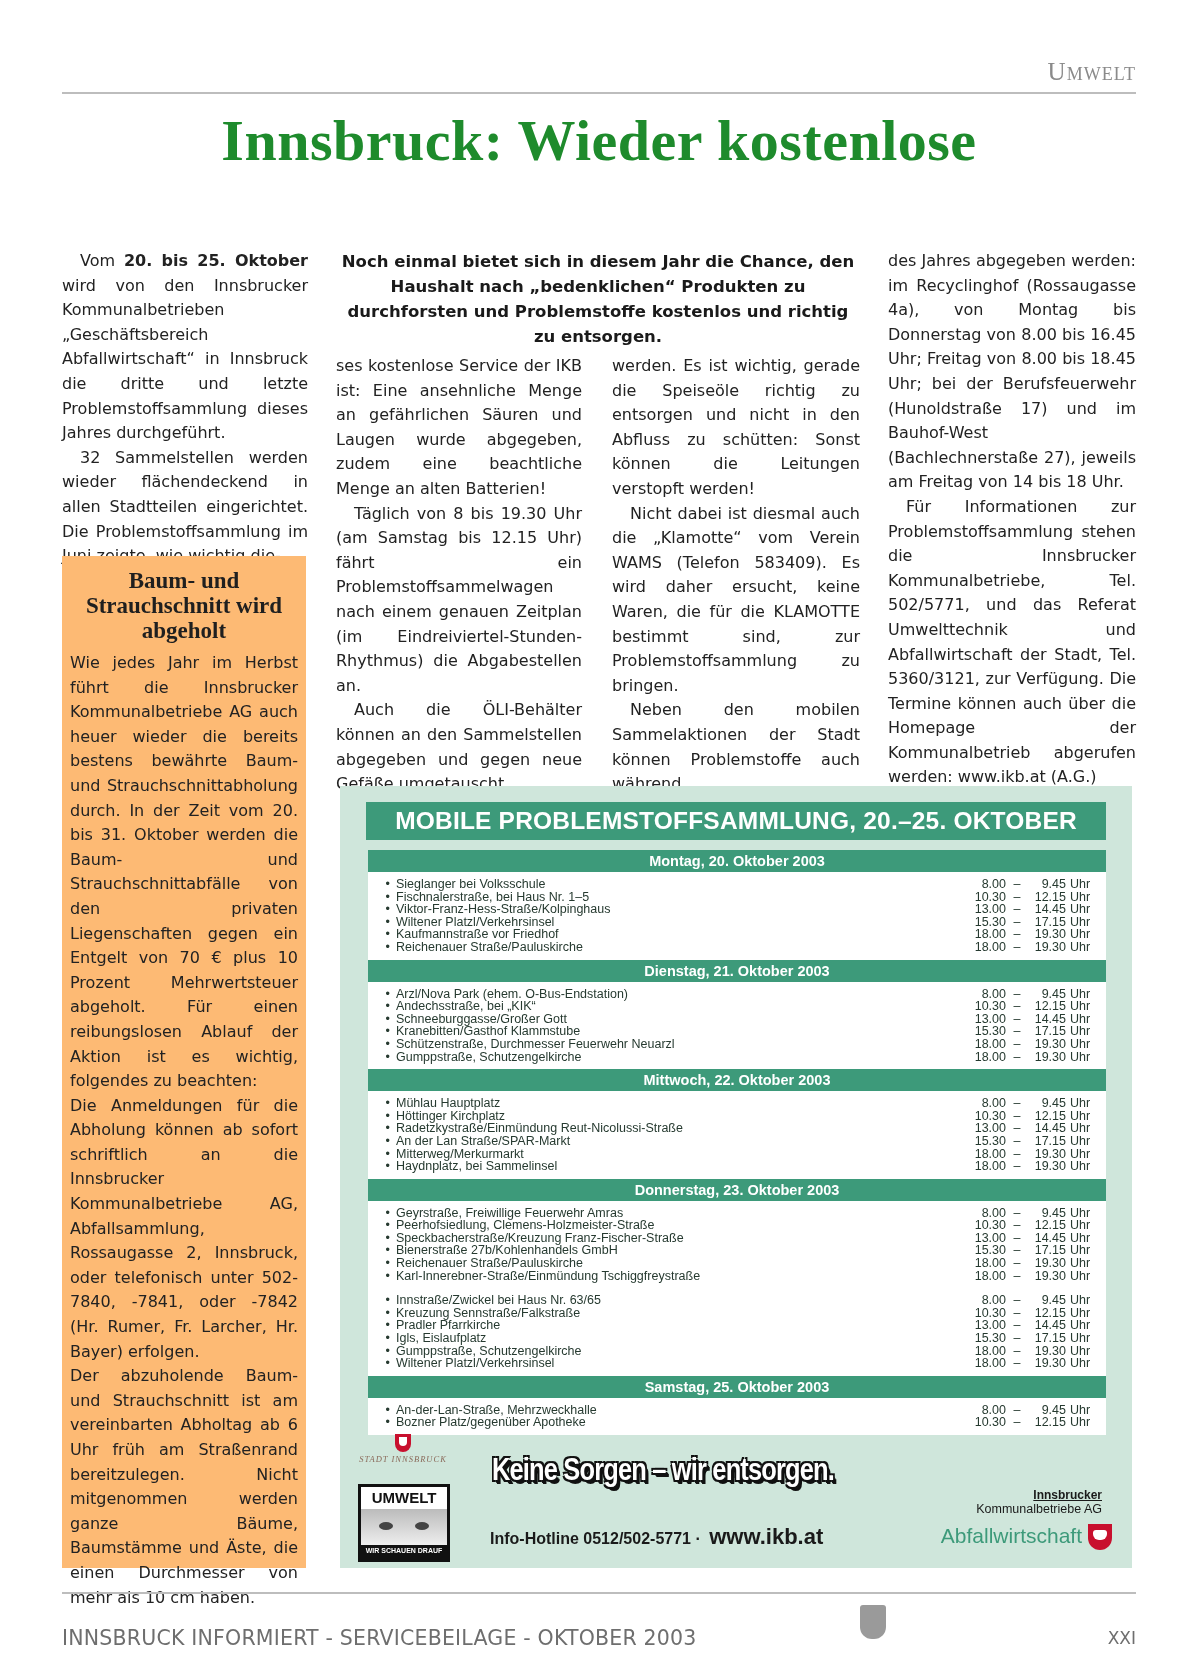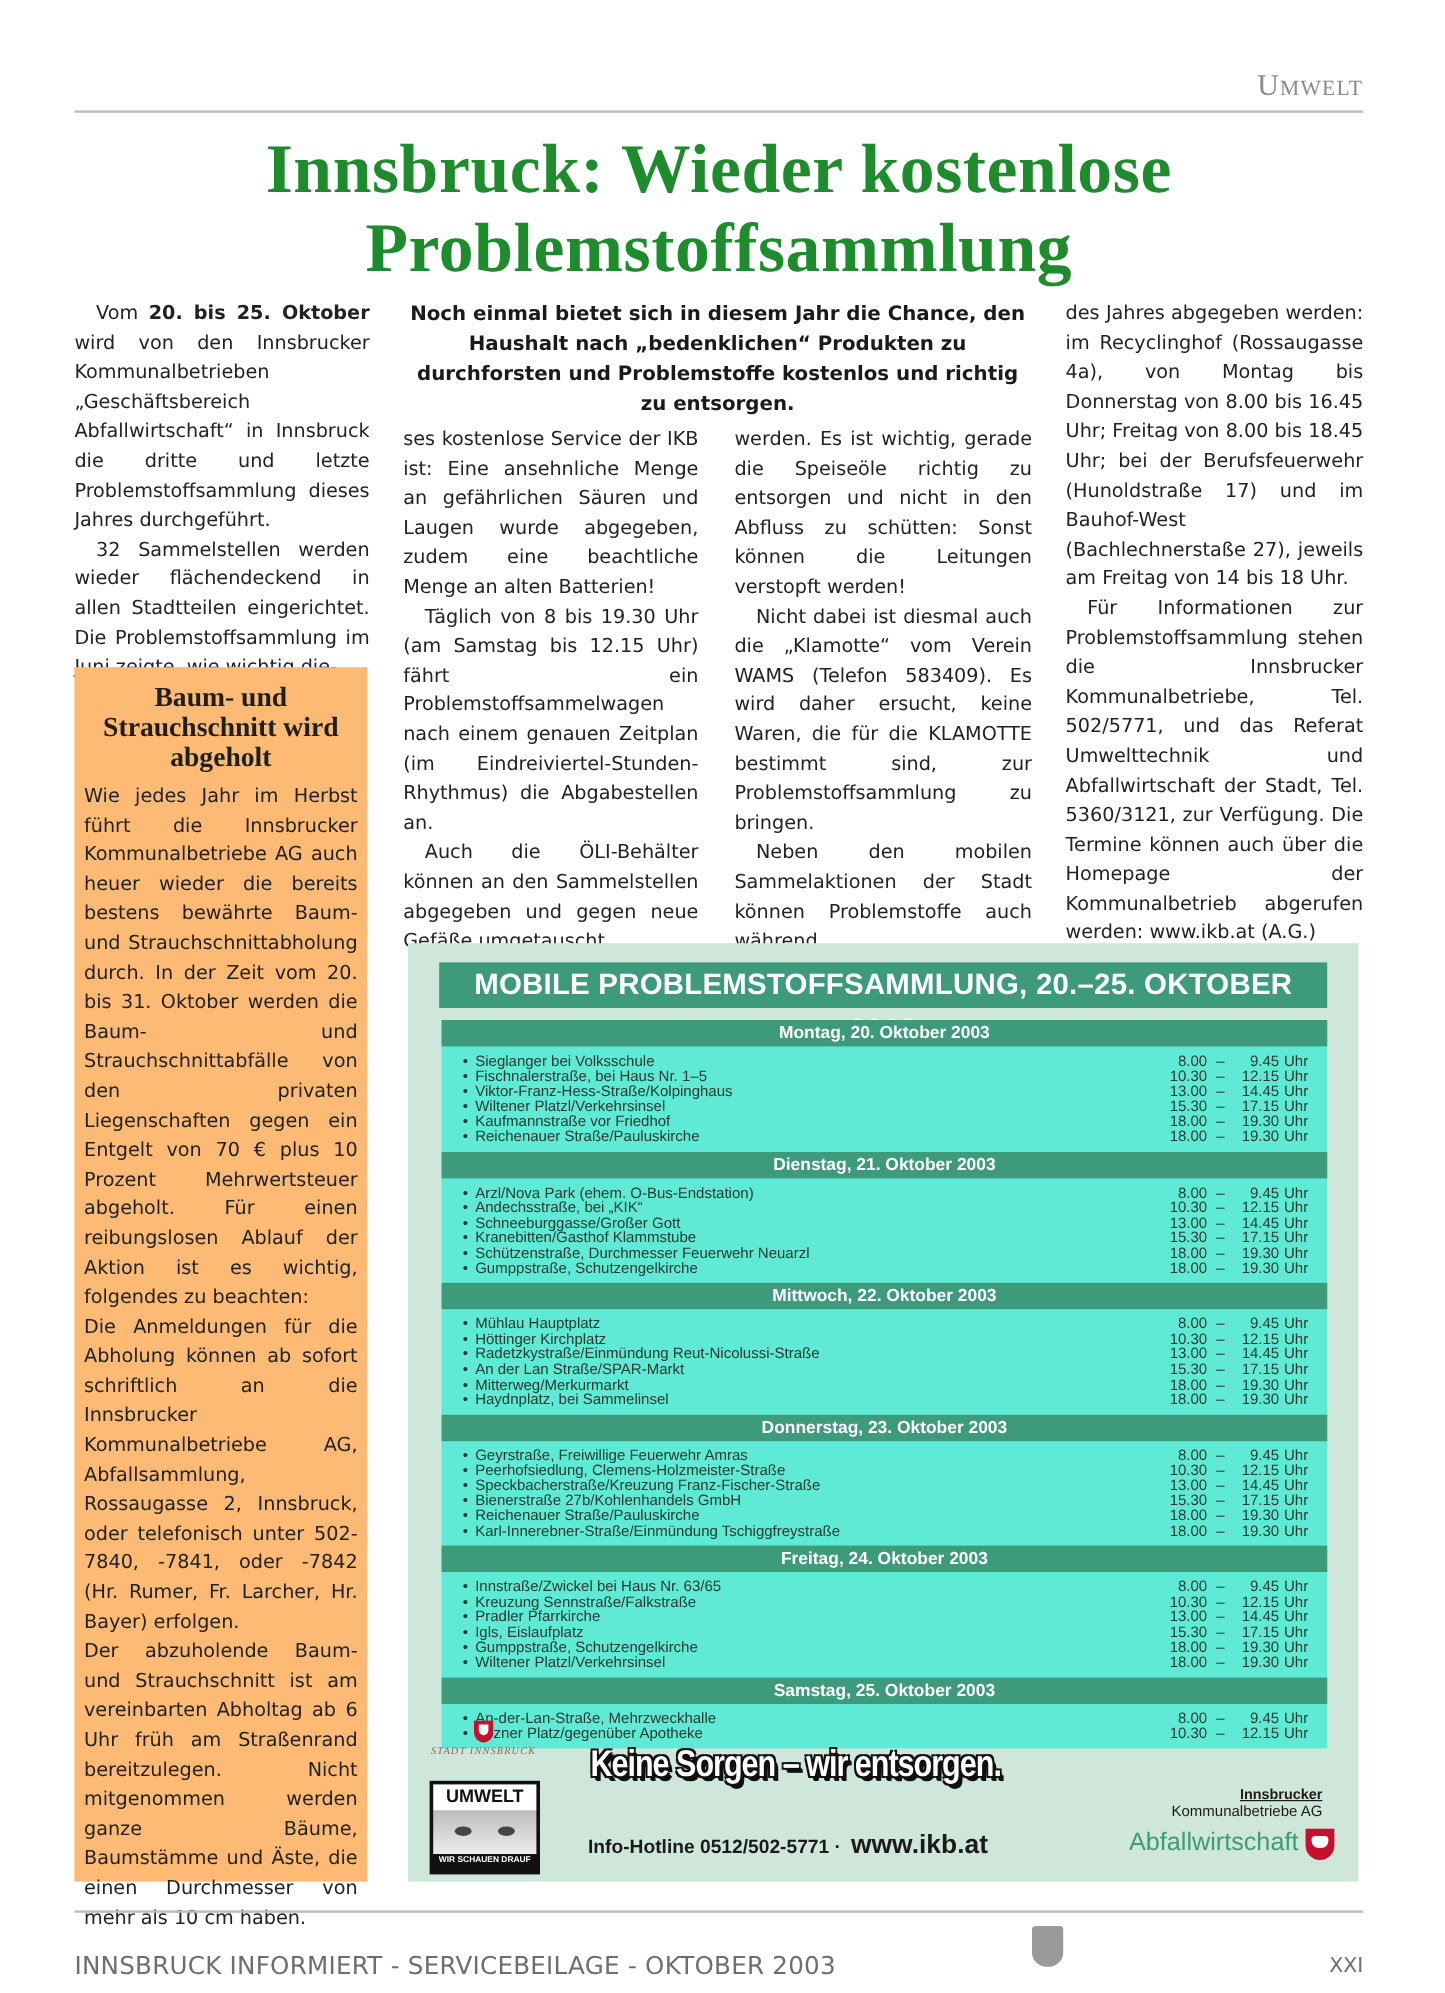--- a/index.html
+++ b/index.html
@@ -22,21 +22,21 @@
 
   .lead { position: absolute; left: 336px; top: 249px; width: 524px; text-align: center; font-family: "DejaVu Sans", "Liberation Sans", sans-serif; font-weight: bold; font-size: 16.5px; line-height: 25px; color: #1a1a1a; }
 
   .sidebox { position: absolute; left: 62px; top: 556px; width: 244px; height: 1012px; background: #fdba74; padding: 0; }
   .sidebox h3 { margin: 0; padding: 12px 6px 8px 6px; text-align: center; font-family: "Liberation Serif", "DejaVu Serif", serif; font-weight: bold; font-size: 23px; line-height: 25px; color: #1f1f1f; }
   .sidebox .body { padding: 0 8px 0 8px; font-family: "DejaVu Sans", "Liberation Sans", sans-serif; font-size: 16px; line-height: 24.6px; text-align: justify; color: #222; }
   .sidebox .body p { margin: 0; }
 
   .ad { position: absolute; left: 340px; top: 786px; width: 792px; height: 782px; background: #cfe6db; }
   .ad-title { position: absolute; left: 26px; top: 16px; width: 740px; height: 38px; background: #3d9a7a; color: #ffffff; font-weight: bold; font-size: 24.5px; line-height: 38px; text-align: center; letter-spacing: 0.2px; }
-  .schedule { position: absolute; left: 28px; top: 64px; width: 738px; background: #5eead4; }
+  .schedule { position: absolute; left: 28px; top: 64px; width: 738px; background: #ffffff; }
   .day { }
   .day-head { height: 22px; background: #3d9a7a; color: #ffffff; font-weight: bold; font-size: 14.5px; line-height: 22px; text-align: center; }
   .day-rows { padding: 6px 0 6px 0; }
   .row { display: flex; font-size: 12.5px; line-height: 12.6px; color: #263a30; }
   .row .bullet { width: 28px; text-align: right; padding-right: 6px; box-sizing: border-box; }
   .row .place { flex: 1; }
   .row .from { width: 50px; text-align: right; }
   .row .dash { width: 22px; text-align: center; }
   .row .to { width: 38px; text-align: right; }
   .row .unit { width: 36px; padding-left: 4px; }
@@ -68,21 +68,20 @@
   .footer-page { position: absolute; right: 68px; top: 1628px; font-family: "DejaVu Sans", sans-serif; font-size: 17px; color: #6e6e6e; }
 </style>
 </head>
 <body>
 
 <div class="section-label">Umwelt</div>
 <div class="top-rule"></div>
 
 <h1 class="headline" style="margin:0;">
   <span>Innsbruck: Wieder kostenlose</span><br>
-  <span>Problemstoffsammlung</span>
 </h1>
 
 <div class="col col1">
   <p class="noindent" style="text-indent:18px;"><span>Vom </span><b>20. bis 25. Oktober</b><span> wird von den Innsbrucker Kommunalbetrieben „Geschäftsbereich Abfallwirtschaft“ in Innsbruck die dritte und letzte Problemstoffsammlung dieses Jahres durchgeführt.</span></p>
   <p>32 Sammelstellen werden wieder flächendeckend in allen Stadtteilen eingerichtet. Die Problemstoffsammlung im Juni zeigte, wie wichtig die-</p>
 </div>
 
 <div class="lead">Noch einmal bietet sich in diesem Jahr die Chance, den Haushalt nach „bedenklichen“ Produkten zu durchforsten und Problemstoffe kostenlos und richtig zu entsorgen.</div>
 
 <div class="col col2">
@@ -320,21 +319,20 @@
             <span class="bullet">•</span>
             <span class="place">Karl-Innerebner-Straße/Einmündung Tschiggfreystraße</span>
             <span class="from">18.00</span>
             <span class="dash">–</span>
             <span class="to">19.30</span>
             <span class="unit">Uhr</span>
           </div>
         </div>
       </div>
       <div class="day">
-        <div class="day-head">Freitag, 24. Oktober 2003</div>
         <div class="day-rows">
           <div class="row">
             <span class="bullet">•</span>
             <span class="place">Innstraße/Zwickel bei Haus Nr. 63/65</span>
             <span class="from">8.00</span>
             <span class="dash">–</span>
             <span class="to">9.45</span>
             <span class="unit">Uhr</span>
           </div>
           <div class="row">

